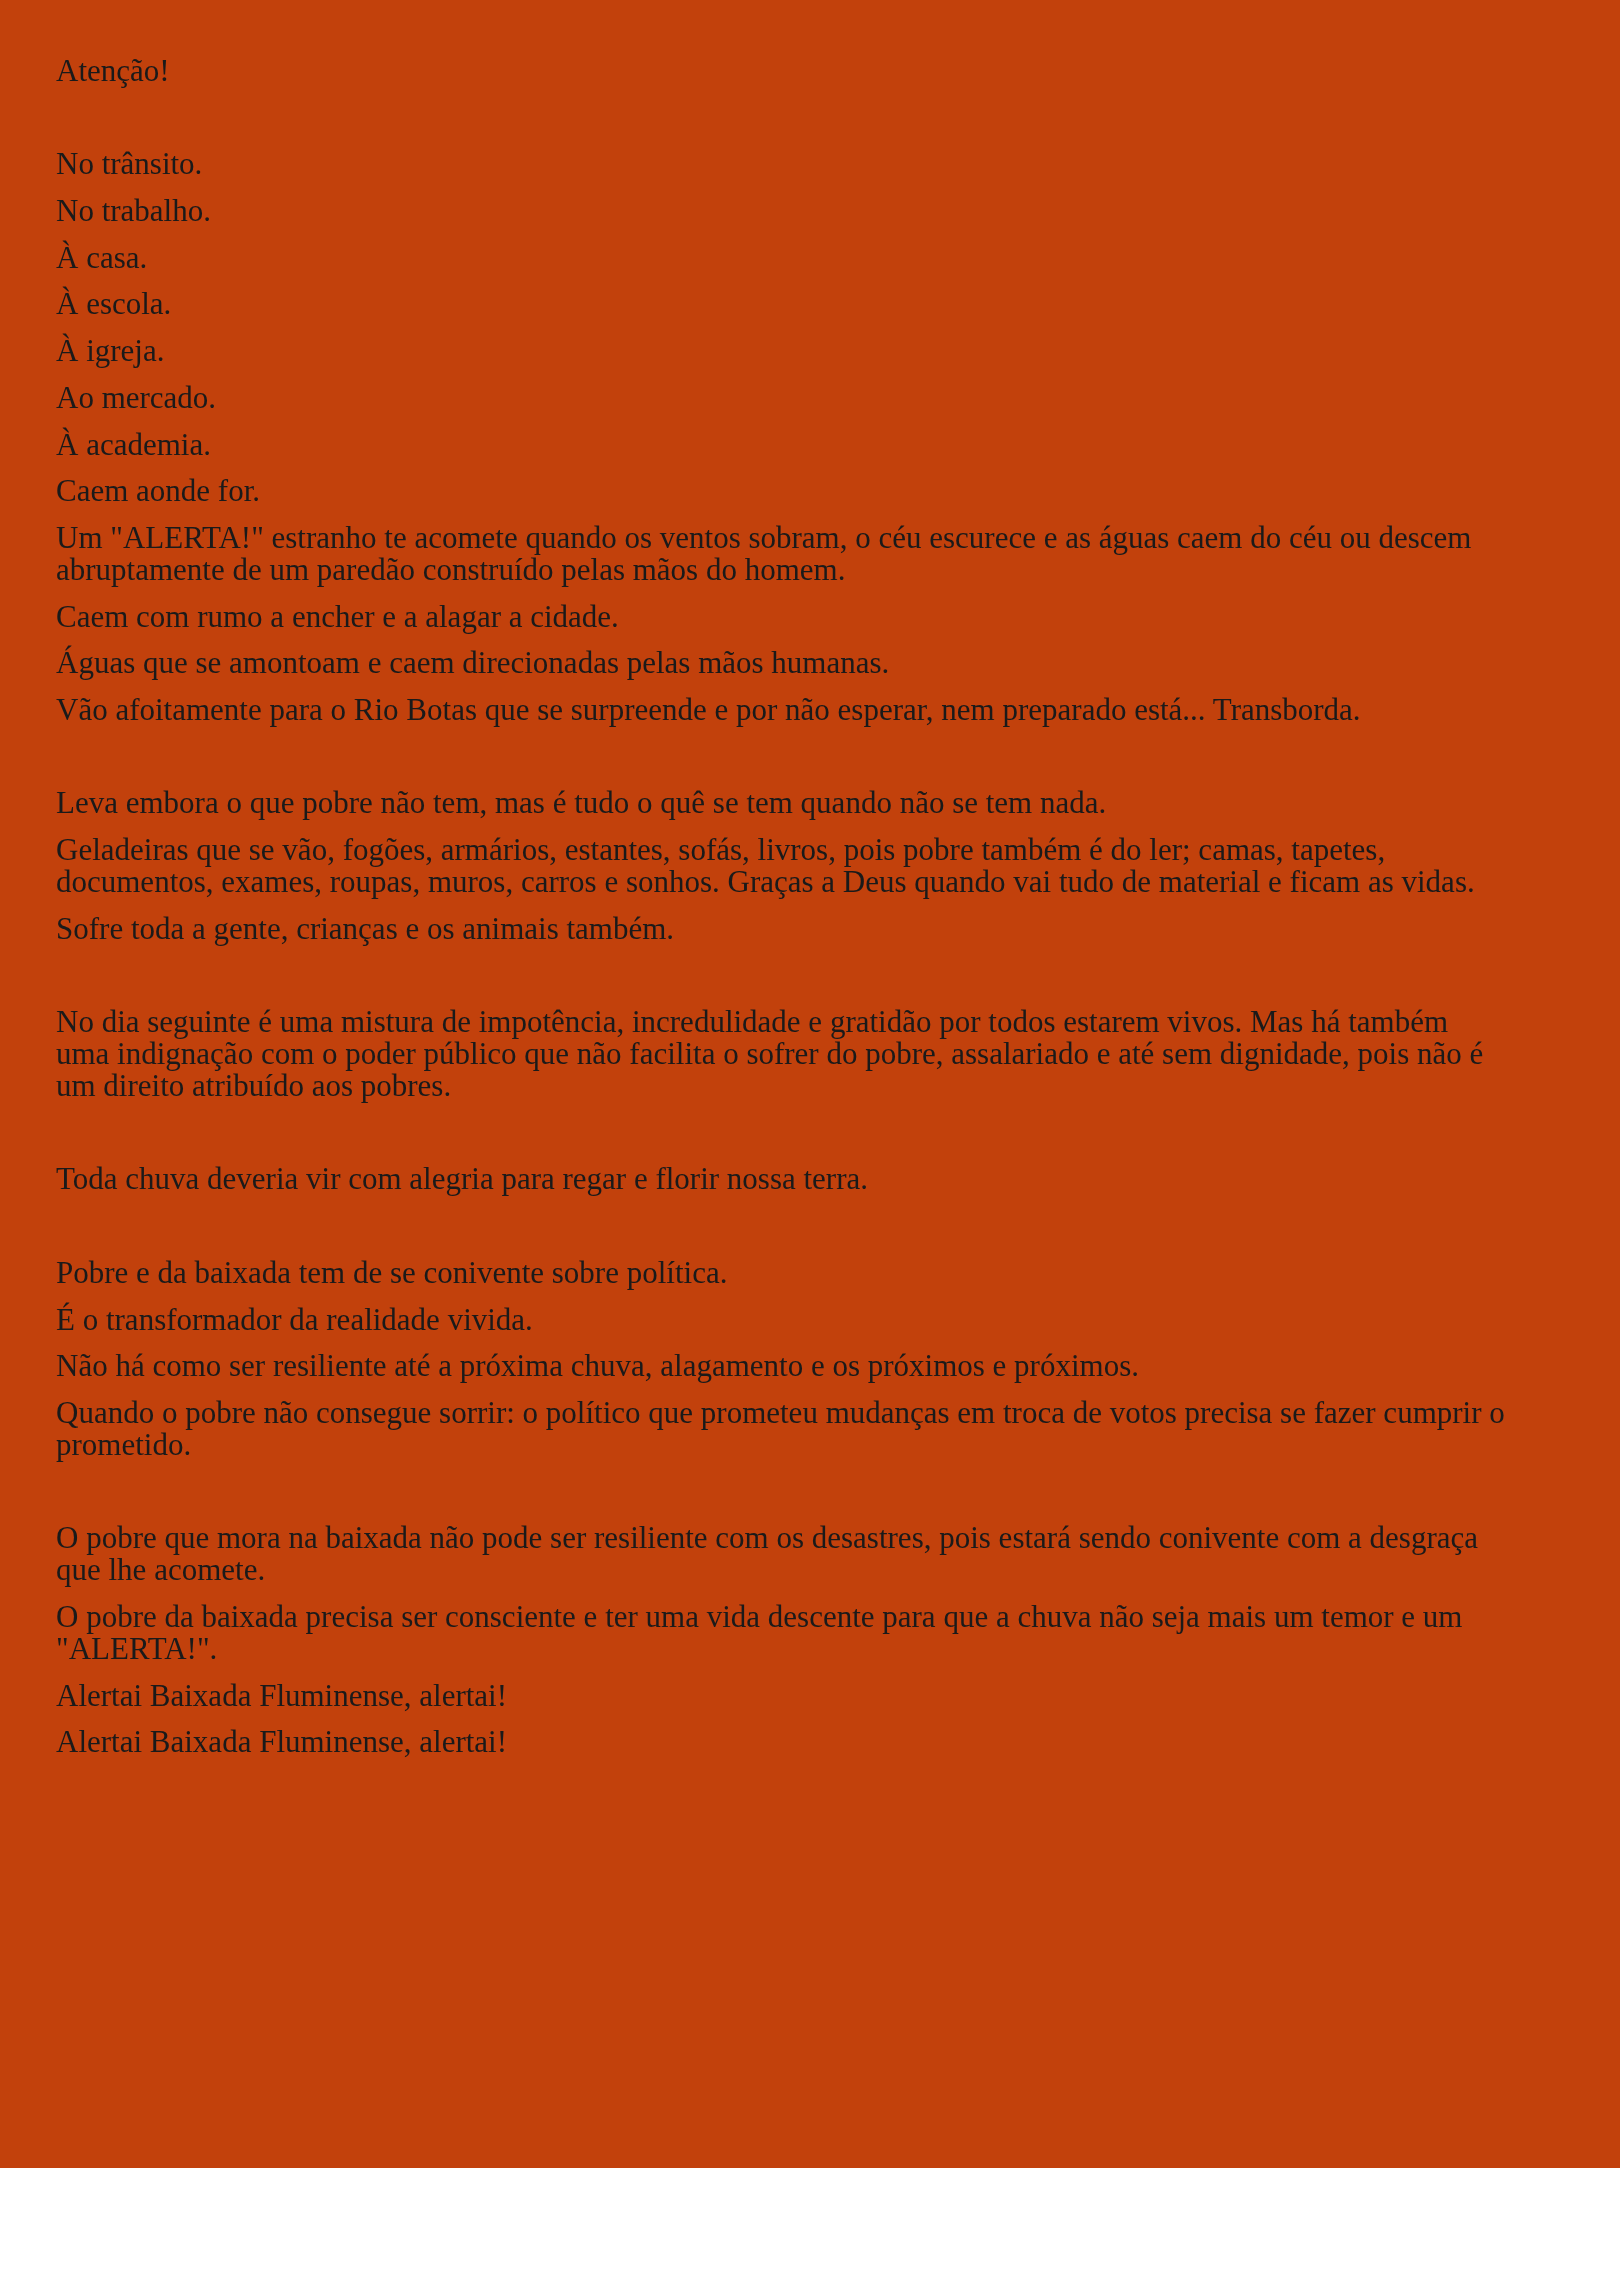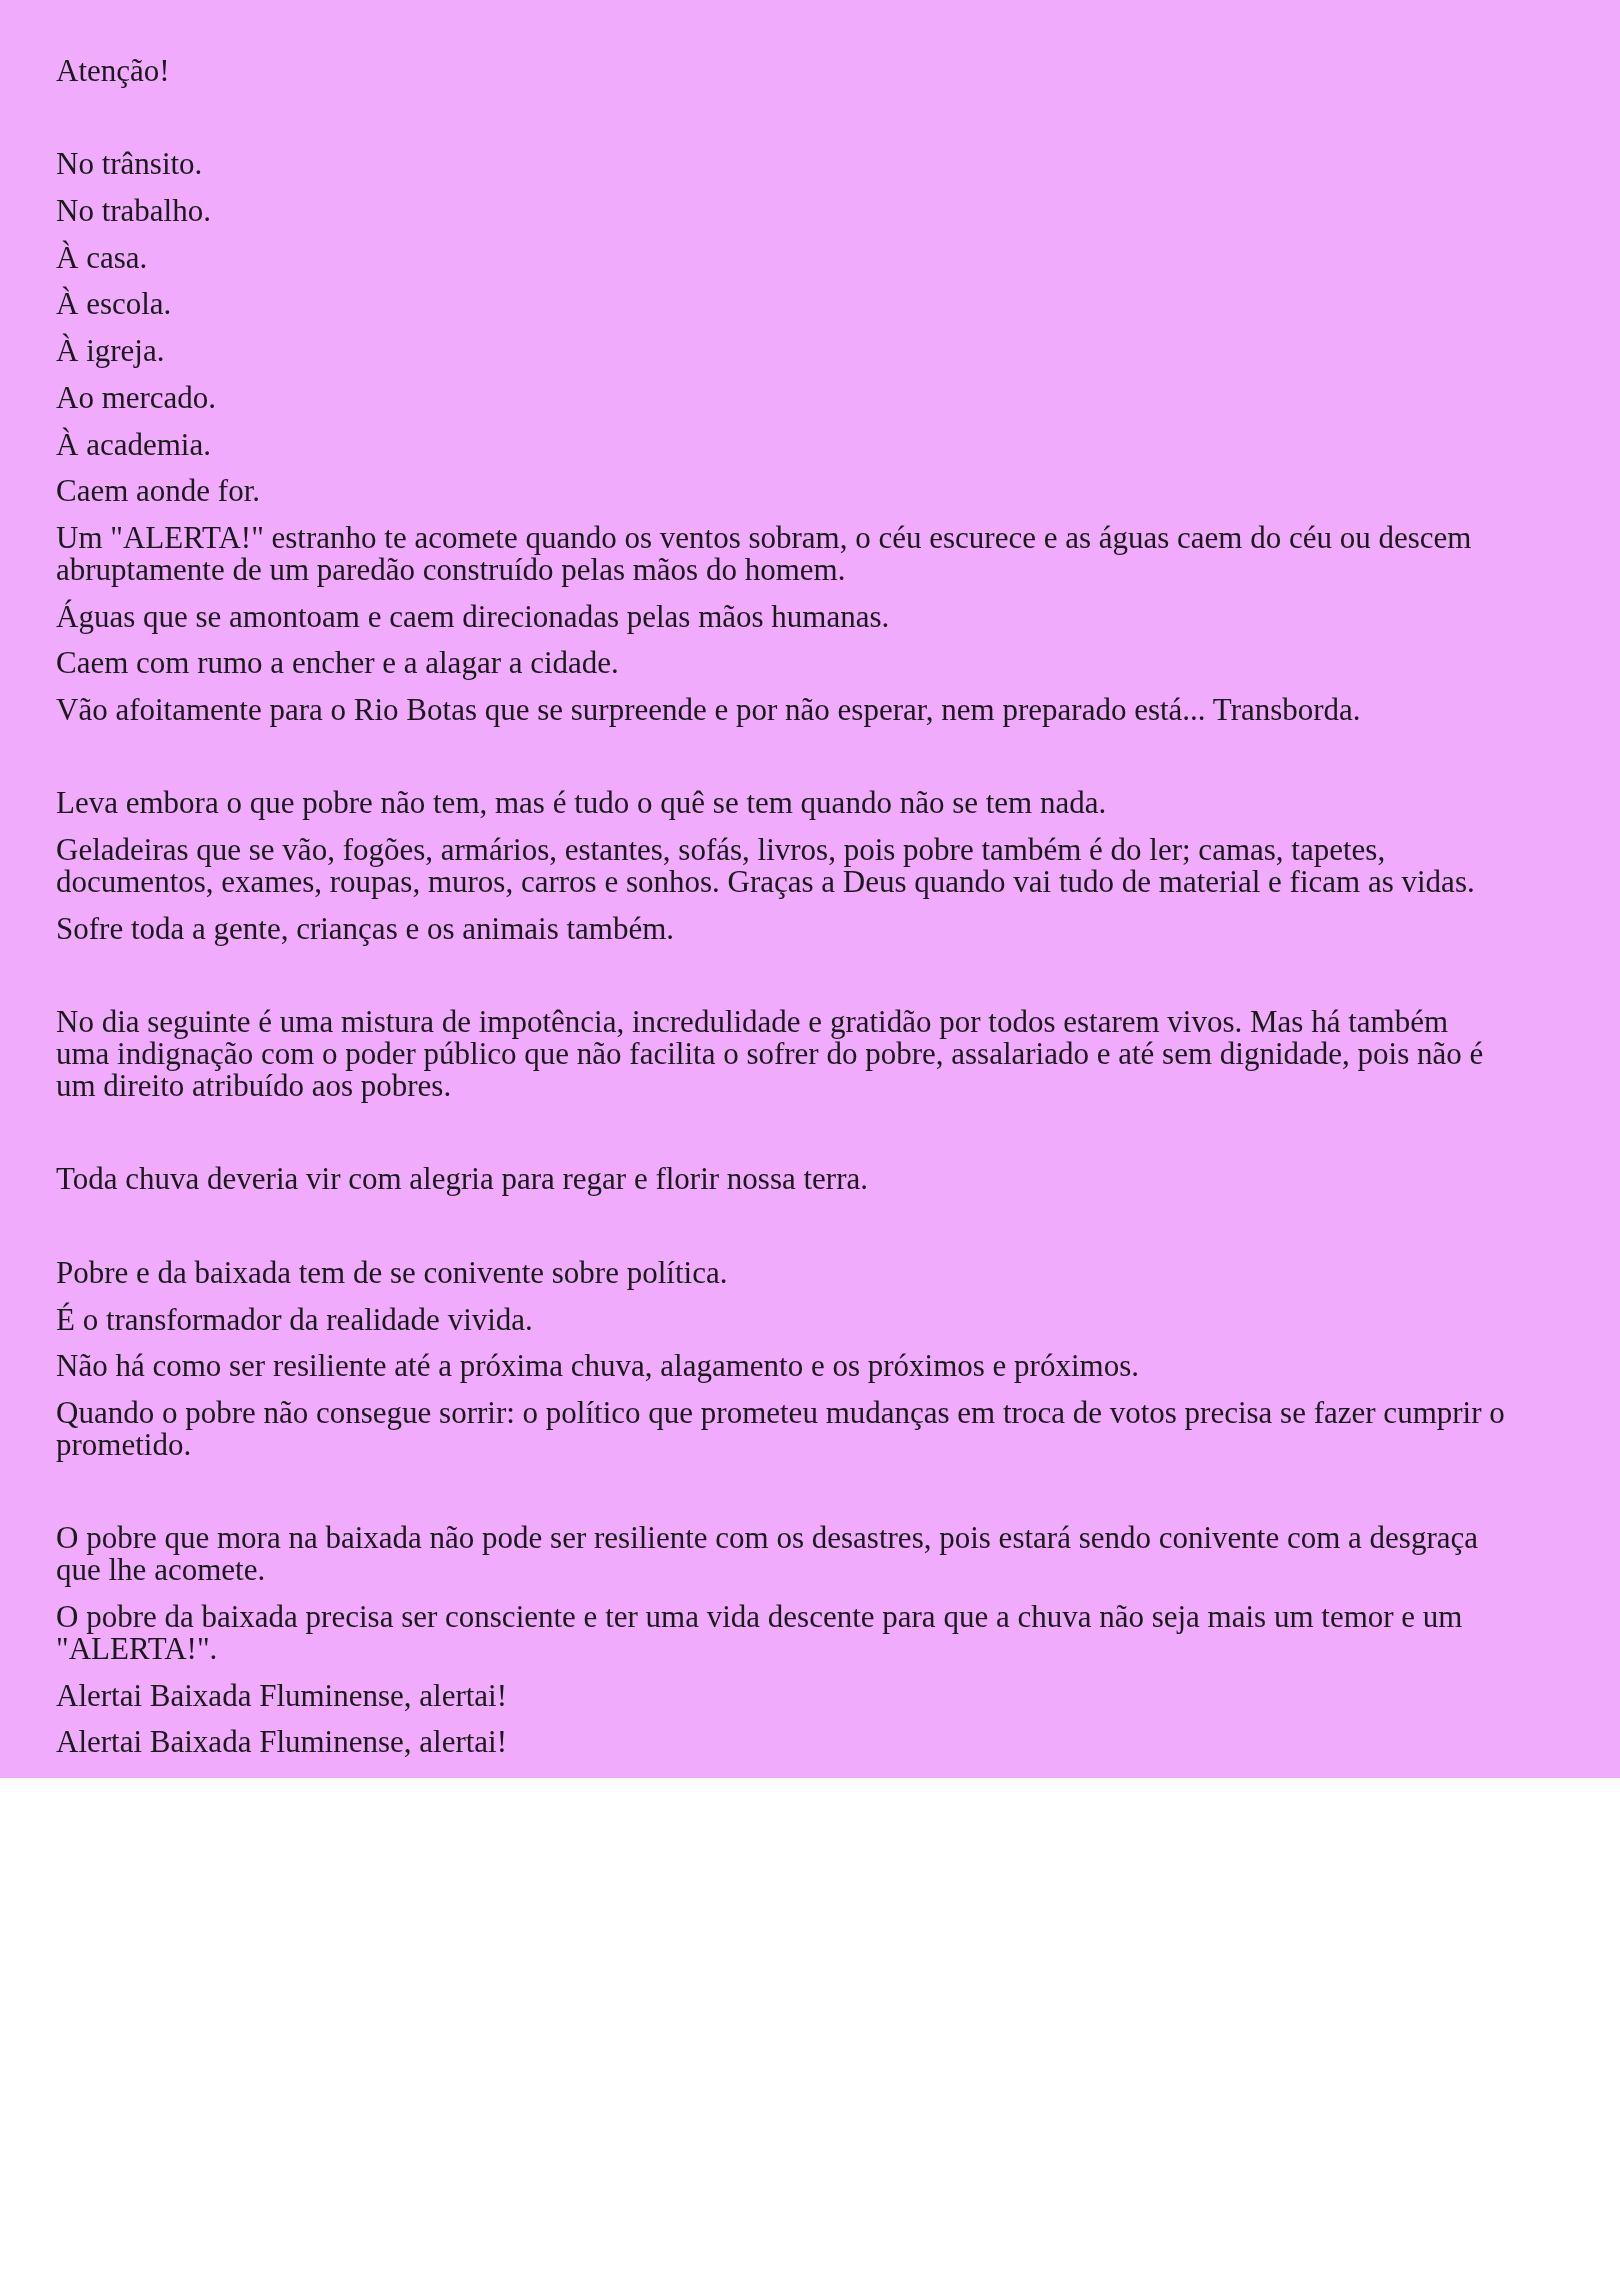--- a/index.html
+++ b/index.html
@@ -8,23 +8,23 @@
     background: #ffffff;
   }
   body {
     width: 1620px;
     height: 2293px;
     overflow: hidden;
   }
   .page {
     box-sizing: border-box;
     width: 1620px;
-    height: 1778px;
+    height: 2168px;
     padding: 55px 111px 0 56px;
-    background: #f0abfc;
+    background: #c2410c;
     color: #1a1a1a;
     font-family: "Liberation Serif", "DejaVu Serif", serif;
     font-size: 31px;
     line-height: 32px;
   }
   .doc-body {
     width: 100%;
   }
   p.para {
     margin: 0 0 14.7px 0;
@@ -45,22 +45,22 @@
       <p class="para blank"></p>
       <p class="para">No trânsito.</p>
       <p class="para">No trabalho.</p>
       <p class="para">À casa.</p>
       <p class="para">À escola.</p>
       <p class="para">À igreja.</p>
       <p class="para">Ao mercado.</p>
       <p class="para">À academia.</p>
       <p class="para">Caem aonde for.</p>
       <p class="para">Um "ALERTA!" estranho te acomete quando os ventos sobram, o céu escurece e as águas caem do céu ou descem abruptamente de um paredão construído pelas mãos do homem.</p>
+      <p class="para">Caem com rumo a encher e a alagar a cidade.</p>
       <p class="para">Águas que se amontoam e caem direcionadas pelas mãos humanas.</p>
-      <p class="para">Caem com rumo a encher e a alagar a cidade.</p>
       <p class="para">Vão afoitamente para o Rio Botas que se surpreende e por não esperar, nem preparado está... Transborda.</p>
       <p class="para blank"></p>
       <p class="para">Leva embora o que pobre não tem, mas é tudo o quê se tem quando não se tem nada.</p>
       <p class="para">Geladeiras que se vão, fogões, armários, estantes, sofás, livros, pois pobre também é do ler; camas, tapetes, documentos, exames, roupas, muros, carros e sonhos. Graças a Deus quando vai tudo de material e ficam as vidas.</p>
       <p class="para">Sofre toda a gente, crianças e os animais também.</p>
       <p class="para blank"></p>
       <p class="para">No dia seguinte é uma mistura de impotência, incredulidade e gratidão por todos estarem vivos. Mas há também uma indignação com o poder público que não facilita o sofrer do pobre, assalariado e até sem dignidade, pois não é um direito atribuído aos pobres.</p>
       <p class="para blank"></p>
       <p class="para">Toda chuva deveria vir com alegria para regar e florir nossa terra.</p>
       <p class="para blank"></p>

